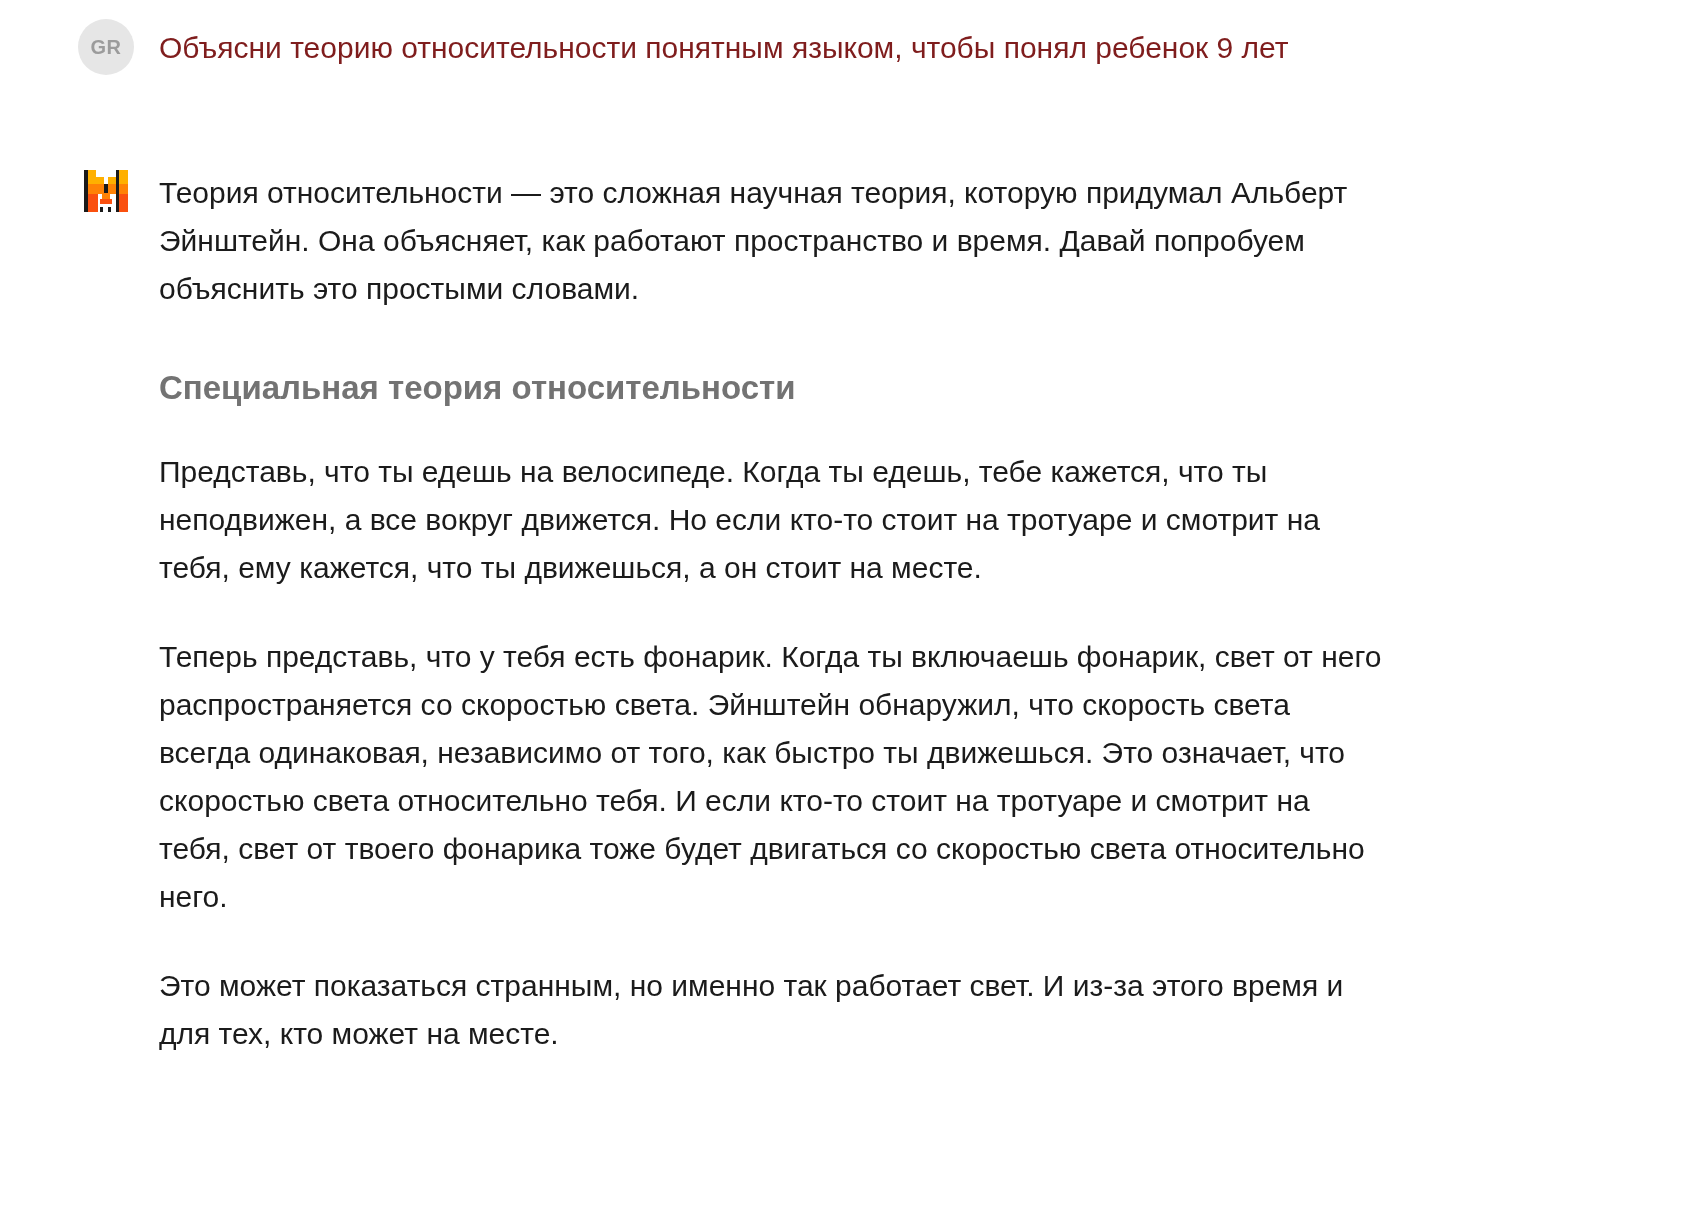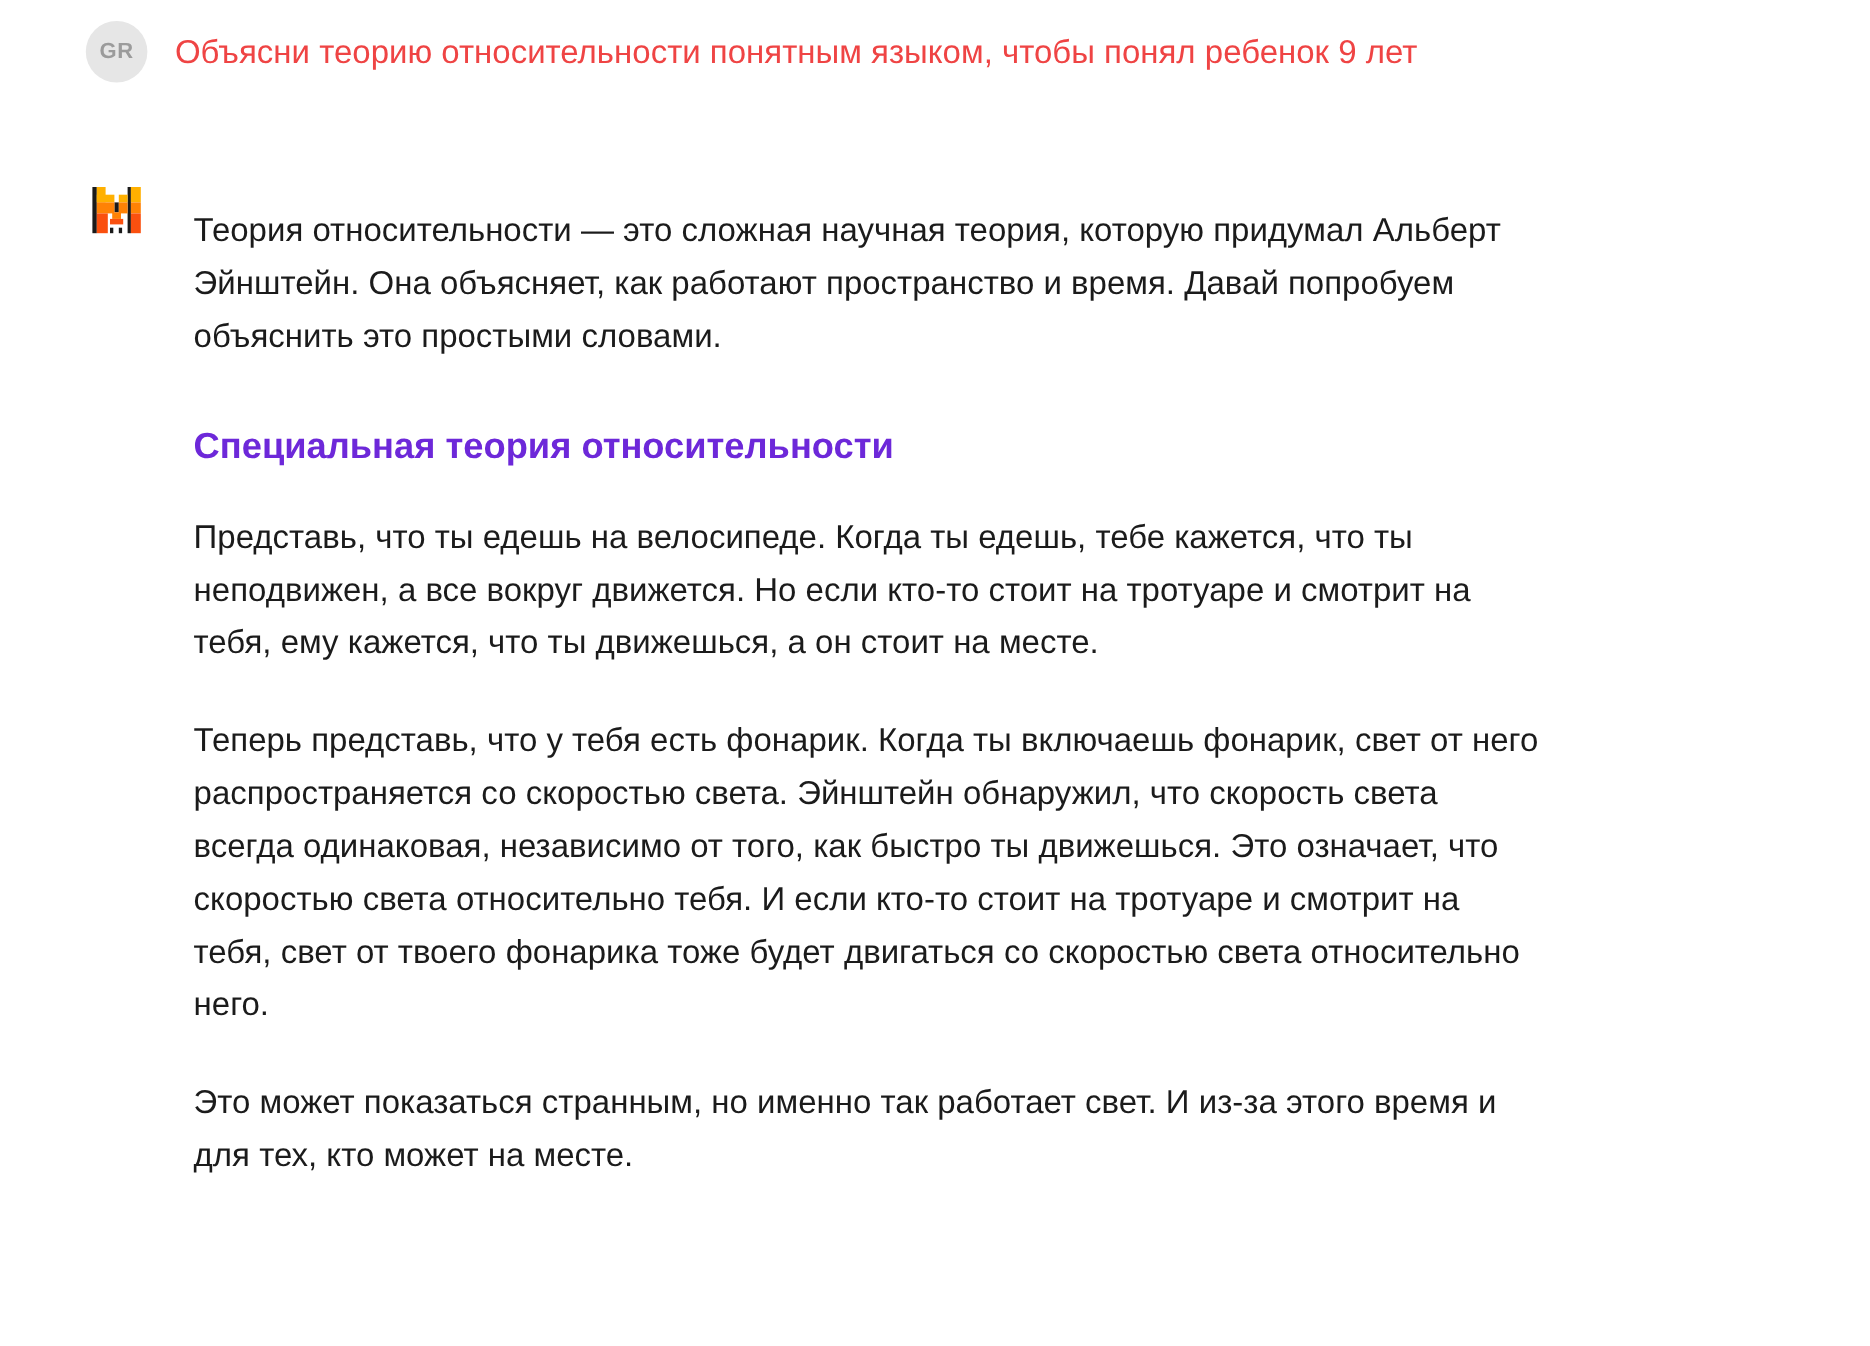--- a/index.html
+++ b/index.html
@@ -42,57 +42,56 @@
       text-align: center;
       letter-spacing: 0.5px;
     }
     .user-text {
       position: absolute;
       left: 159px;
       top: 24px;
       font-size: 30px;
       line-height: 48px;
       white-space: nowrap;
-      color: #ef4444;
+      color: #7f1d1d;
     }
     
     .logo {
       position: absolute;
       left: 84px;
       top: 170px;
       width: 44px;
       height: 42px;
     }
     .logo .px {
       position: absolute;
     }
     .assistant {
       position: absolute;
       left: 159px;
-      top: 186px;
+      top: 169px;
       width: 1440px;
-      margin-left: 17px;
     }
     .assistant p {
       margin: 0;
       font-size: 30px;
       line-height: 48px;
       white-space: nowrap;
     }
     .assistant .line {
       display: block;
       height: 48px;
     }
     .assistant h3 {
       margin: 0;
       font-size: 33px;
       font-weight: 700;
       line-height: 48px;
       white-space: nowrap;
-      color: #6d28d9;
+      color: #737373;
     }
     .gap-intro-h { height: 51px; }
     .gap-h-p { height: 36px; }
     .gap-p-p { height: 41px; }
   </style>
 </head>
 <body>
 
 <div class="chat">
 

